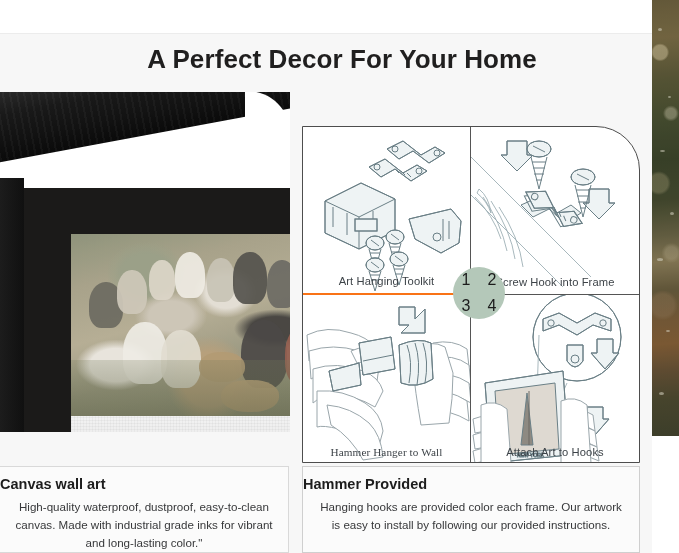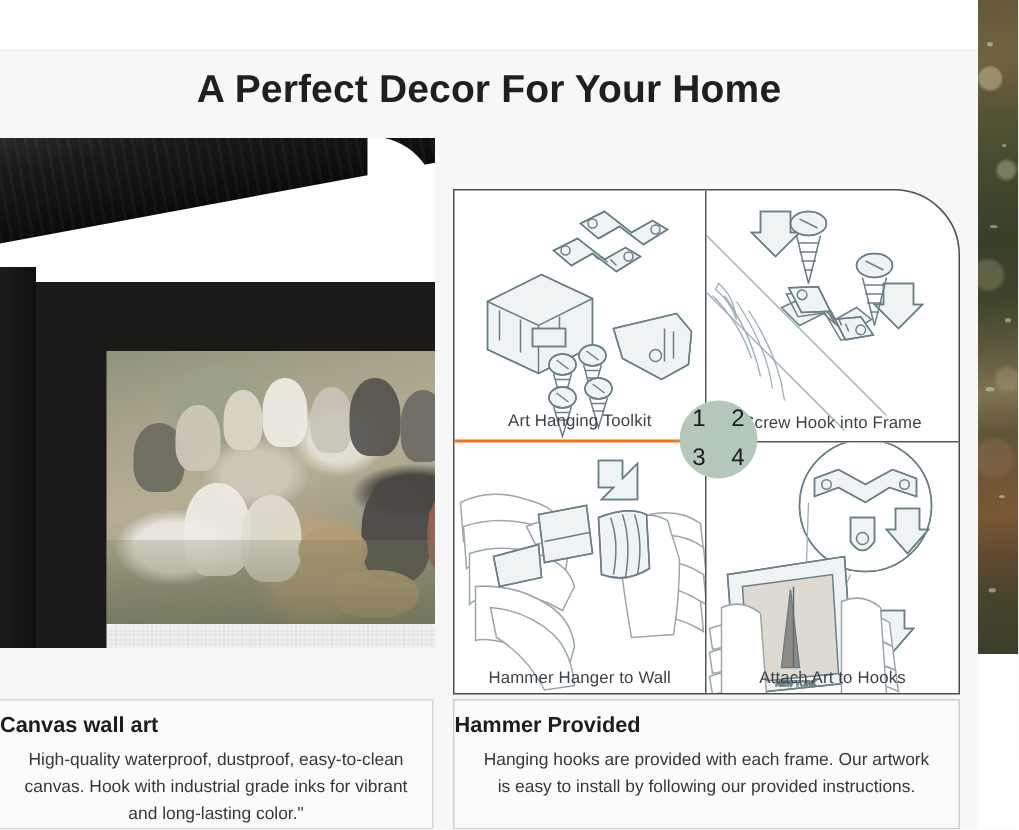--- a/index.html
+++ b/index.html
@@ -66,20 +66,21 @@
     position: absolute;
     left: 0;
     top: 44px;
     width: 652px;
     text-align: center;
     font-size: 26px;
     font-weight: bold;
     color: #201f1f;
     letter-spacing: .1px;
     white-space: nowrap;
+    padding-left: 16px;
   }
 
   
   .photo-col {
     position: absolute;
     left: 0px;
     top: 92px;
     width: 290px;
     height: 340px;
     overflow: hidden;
@@ -225,21 +226,21 @@
   }
   .quad {
     position: absolute;
     width: 50%;
     height: 50%;
     box-sizing: border-box;
     overflow: hidden;
   }
   .q1 { left: 0;   top: 0;   border-right: 1px solid #555; border-bottom: 2px solid #f97316; }
   .q2 { left: 50%; top: 0;   border-bottom: 1px solid #555; }
-  .q3 { left: 0;   top: 50%; border-right: 1px solid #555; }
+  .q3 { left: 0;   top: 50%; border-right: 1px solid #555; font-family: Liberation Serif, serif; }
   .q4 { left: 50%; top: 50%; }
   .quad-label {
     position: absolute;
     left: 0; right: 0;
     bottom: 4px;
     text-align: center;
     font-size: 11.2px;
     color: #3d4348;
     letter-spacing: .1px;
   }
@@ -333,21 +334,21 @@
         <div class="fig" style="left:150px;top:146px;width:58px;height:32px;background:#c2a270;border-radius:46%;"></div>
         <div class="grass"></div>
       </div>
 
       <div class="canvas-white"></div>
     </div>
   </div>
 
   <div class="caption-card">
     <div class="caption-title">Canvas wall art</div>
-    <div class="caption-body">High-quality waterproof, dustproof, easy-to-clean canvas. Hook with industrial grade inks for vibrant and long-lasting color."</div>
+    <div class="caption-body">High-quality waterproof, dustproof, easy-to-clean canvas. Made with industrial grade inks for vibrant and long-lasting color."</div>
   </div>
 
   <div class="instr-card">
 
     <div class="quad q1">
       <svg class="art-svg" width="169" height="168" viewBox="0 0 169 168">
         <g class="drawing">
 
           <path class="fillpale" d="M22 74 L58 56 L92 72 L92 104 L56 122 L22 106 Z"></path>
           <path d="M22 74 L58 56 L92 72 L92 104 L56 122 L22 106 Z"></path>
@@ -537,16 +538,16 @@
 
   <div class="step-badge">
     <div class="num n1">1</div>
     <div class="num n2">2</div>
     <div class="num n3">3</div>
     <div class="num n4">4</div>
   </div>
 
   <div class="instr-caption">
     <div class="caption-title">Hammer Provided</div>
-    <div class="caption-body">Hanging hooks are provided with each frame. Our artwork is easy to install by following our provided instructions.</div>
+    <div class="caption-body">Hanging hooks are provided color each frame. Our artwork is easy to install by following our provided instructions.</div>
   </div>
 
 </div>
 
 </body></html>

